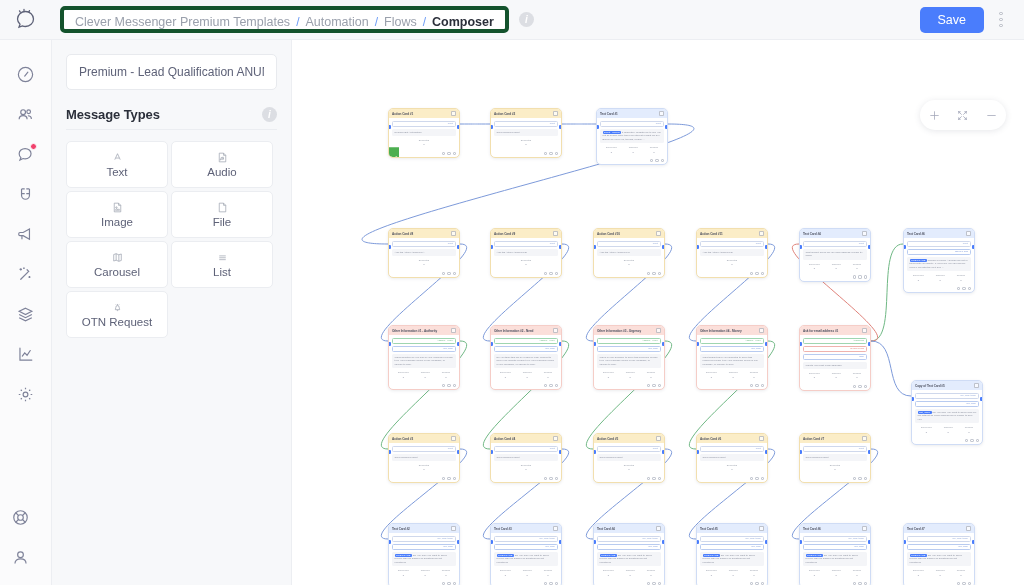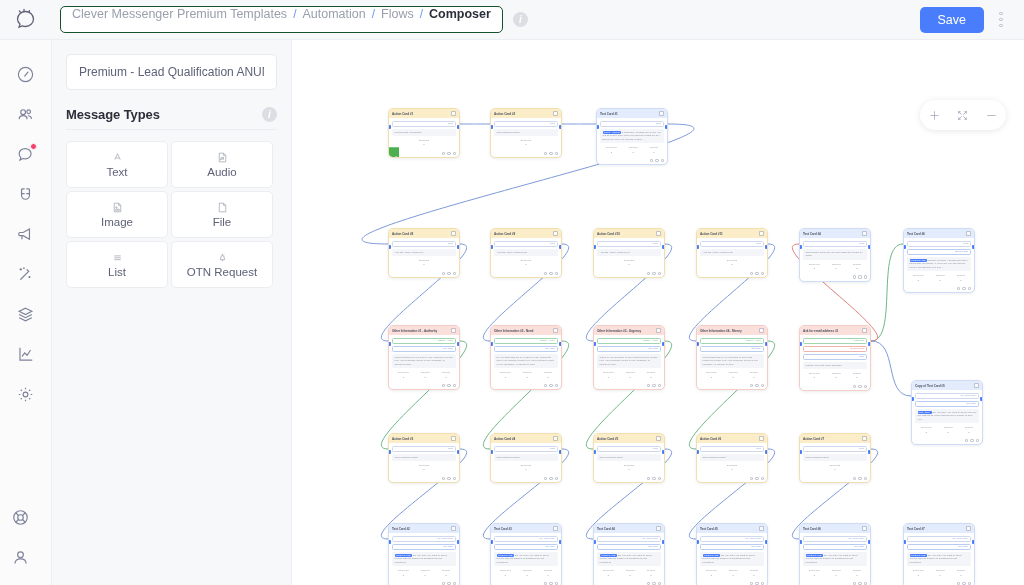--- a/index.html
+++ b/index.html
@@ -21,23 +21,23 @@
     padding: 0 12px 0 0;
   }
   .logo-cell {
     width: 52px; height: 40px;
     display: flex; align-items: center; justify-content: center;
     flex: 0 0 52px;
   }
   .crumbbox {
     margin-left: 8px;
     height: 27px;
-    display: flex; align-items: flex-start;
+    display: flex; align-items: flex-end;
     background: #ffffff;
-    border: 1px solid #14532d;
+    border: 4px solid #14532d;
     border-radius: 5px;
     padding: 0 11px;
     font-size: 12.5px;
   }
   .crumb { color: #9aa0ac; white-space: nowrap; }
   .crumb.active { color: #2b2f3a; font-weight: bold; }
   .crumb-sep { color: #6c9bf5; margin: 0 6px; font-size: 12px; }
   .info-dot {
     width: 15px; height: 15px; border-radius: 50%;
     background: #dcdee3; color: #ffffff;
@@ -372,20 +372,27 @@
               <path d="M8 17l2.5-3 2 2 1.5-1.5 2 2.5z"></path>
             </svg>
           <span class="tl">Image</span>
         </div>
         <div class="tile">
           <svg width="13" height="13" viewBox="0 0 24 24">
               <path d="M6 4h8l4 4v12H6z"></path>
               <path d="M14 4v4h4"></path>
             </svg>
           <span class="tl">File</span>
+        </div>
+        <div class="tile">
+          <svg width="13" height="13" viewBox="0 0 24 24">
+              <path d="M5 6.5l4.5-1.5 5 2 4.5-1.5v12l-4.5 1.5-5-2L5 18.5z"></path>
+              <path d="M9.5 5v12M14.5 7v12"></path>
+            </svg>
+          <span class="tl">Carousel</span>
         </div>
         <div class="tile">
           <svg width="13" height="13" viewBox="0 0 24 24">
               <path d="M6 9h12M6 12.5h12M6 16h12"></path>
             </svg>
           <span class="tl">List</span>
         </div>
         <div class="tile">
           <svg width="13" height="13" viewBox="0 0 24 24">
               <path d="M8 16h8l-1-4.5a3 3 0 0 0-6 0z"></path>

